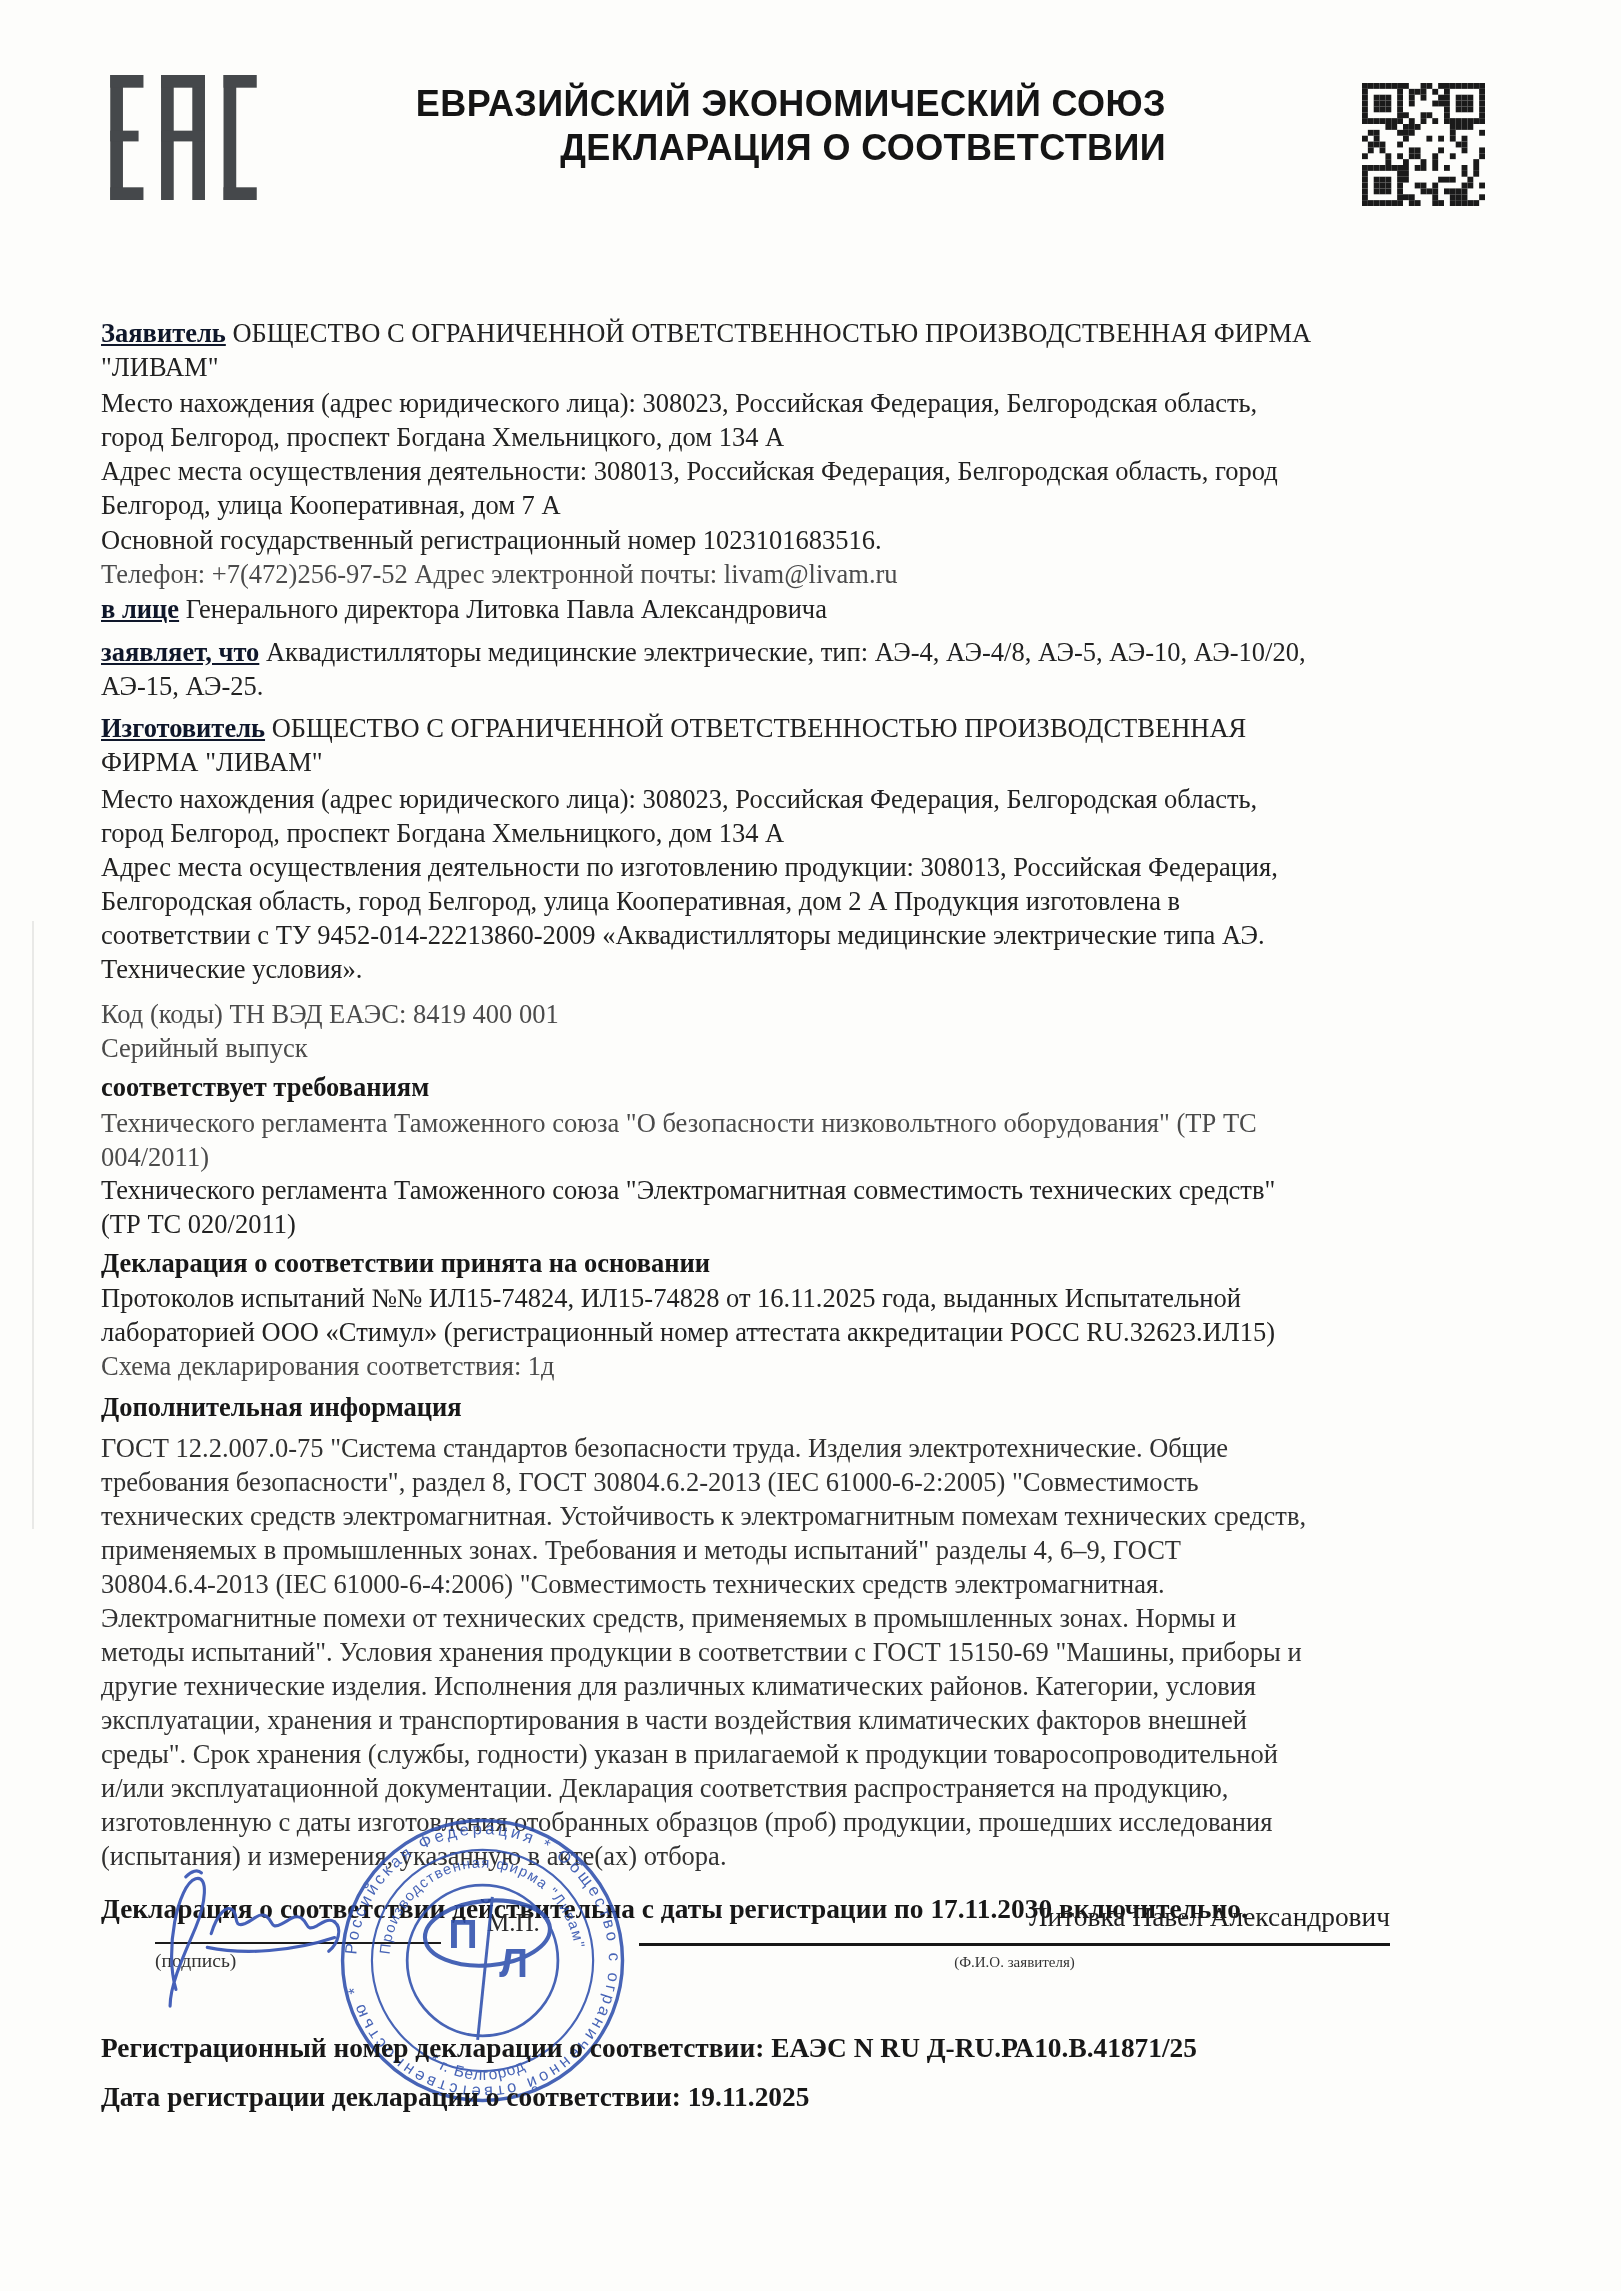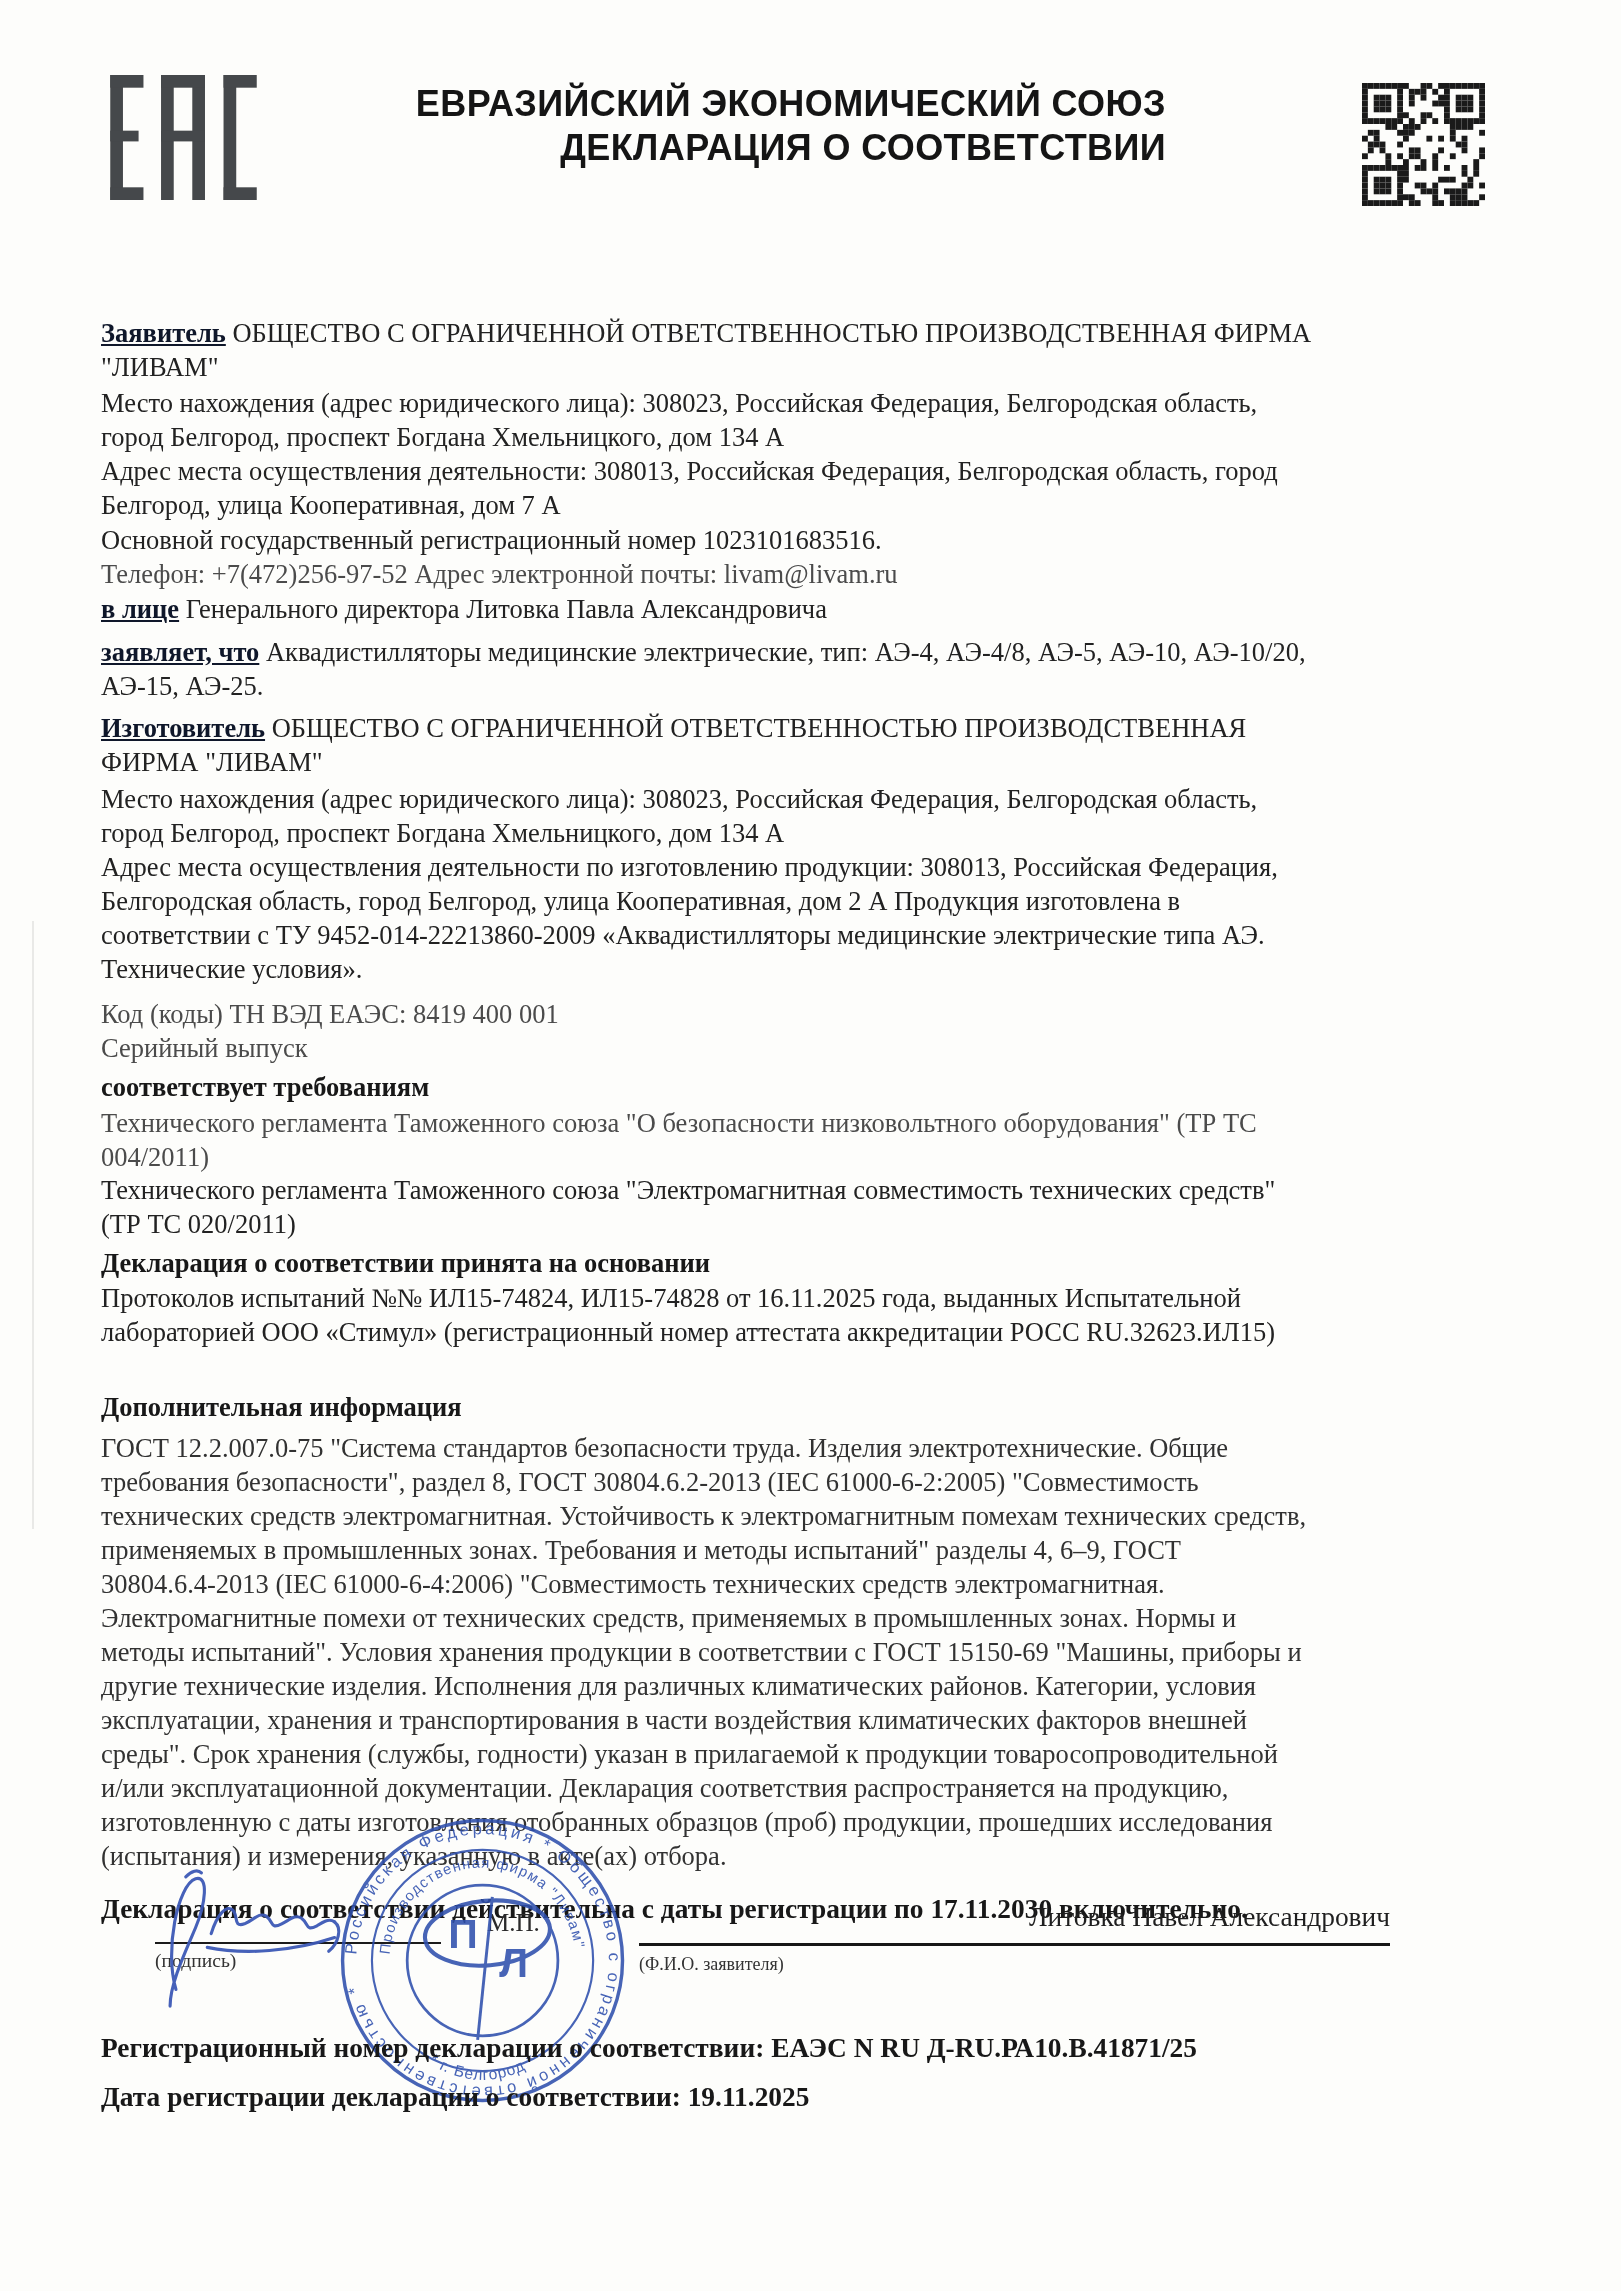--- a/index.html
+++ b/index.html
@@ -36,21 +36,21 @@
   .p11{top:970px}.p12{top:1004px}.p13{top:1043px}.p14{top:1079px}.p15{top:1146px}
   .p16{top:1219px}.p17{top:1254px}.p18{top:1322px}.p19{top:1363px}.p20{top:1404px}
   .validity{top:1865px;font-size:27.4px;}
   .regnum{top:2004px;font-size:27.4px;}
   .regdate{top:2053px;font-size:27.4px;}
   
   .sig-line-left{position:absolute;left:155px;top:1942px;width:286px;height:2px;background:#1b1b1b;}
   .sig-line-right{position:absolute;left:639px;top:1943px;width:751px;height:2.9px;background:#161616;}
   .sig-caption{position:absolute;left:155px;top:1950px;width:286px;text-align:left;font-size:19.6px;color:#333;}
   .fio-name{position:absolute;left:639px;top:1902px;width:751px;text-align:right;font-size:27.4px;color:#1f1f1f;}
-  .fio-caption{position:absolute;left:639px;top:1954px;width:751px;font-size:18px;color:#333;}
+  .fio-caption{position:absolute;left:639px;top:1954px;width:751px;text-align:center;font-size:15px;color:#333;}
   .mp-mark{position:absolute;left:487px;top:1909px;font-size:25px;color:#2a2a2a;}
   .stamp-svg{position:absolute;left:323px;top:1799px;opacity:.88;}
   .signature-svg{position:absolute;left:127px;top:1857px;}
   .scan-artifact{position:absolute;left:32px;top:921px;width:2px;height:608px;background:rgba(0,0,0,.08);}
 </style>
 </head>
 <body>
 
 <div class="page">
 
@@ -312,20 +312,21 @@
   <p class="para p11 fade">Код (коды) ТН ВЭД ЕАЭС: 8419 400 001</p>
   <p class="para p12 fade">Серийный выпуск</p>
   <p class="para p13 bold">соответствует требованиям</p>
   <p class="para p14 fade">Технического регламента Таможенного союза "О безопасности низковольтного оборудования" (ТР ТС
 004/2011)</p>
   <p class="para p15">Технического регламента Таможенного союза "Электромагнитная совместимость технических средств"
 (ТР ТС 020/2011)</p>
   <p class="para p16 bold">Декларация о соответствии принята на основании</p>
   <p class="para p17">Протоколов испытаний №№ ИЛ15-74824, ИЛ15-74828 от 16.11.2025 года, выданных Испытательной
 лабораторией ООО «Стимул» (регистрационный номер аттестата аккредитации РОСС RU.32623.ИЛ15)</p>
+  <p class="para p18 fade">Схема декларирования соответствия: 1д</p>
   <p class="para p19 bold">Дополнительная информация</p>
   <p class="para p20 soft">ГОСТ 12.2.007.0-75 "Система стандартов безопасности труда. Изделия электротехнические. Общие
 требования безопасности", раздел 8, ГОСТ 30804.6.2-2013 (IEC 61000-6-2:2005) "Совместимость
 технических средств электромагнитная. Устойчивость к электромагнитным помехам технических средств,
 применяемых в промышленных зонах. Требования и методы испытаний" разделы 4, 6–9, ГОСТ
 30804.6.4-2013 (IEC 61000-6-4:2006) "Совместимость технических средств электромагнитная.
 Электромагнитные помехи от технических средств, применяемых в промышленных зонах. Нормы и
 методы испытаний". Условия хранения продукции в соответствии с ГОСТ 15150-69 "Машины, приборы и
 другие технические изделия. Исполнения для различных климатических районов. Категории, условия
 эксплуатации, хранения и транспортирования в части воздействия климатических факторов внешней

